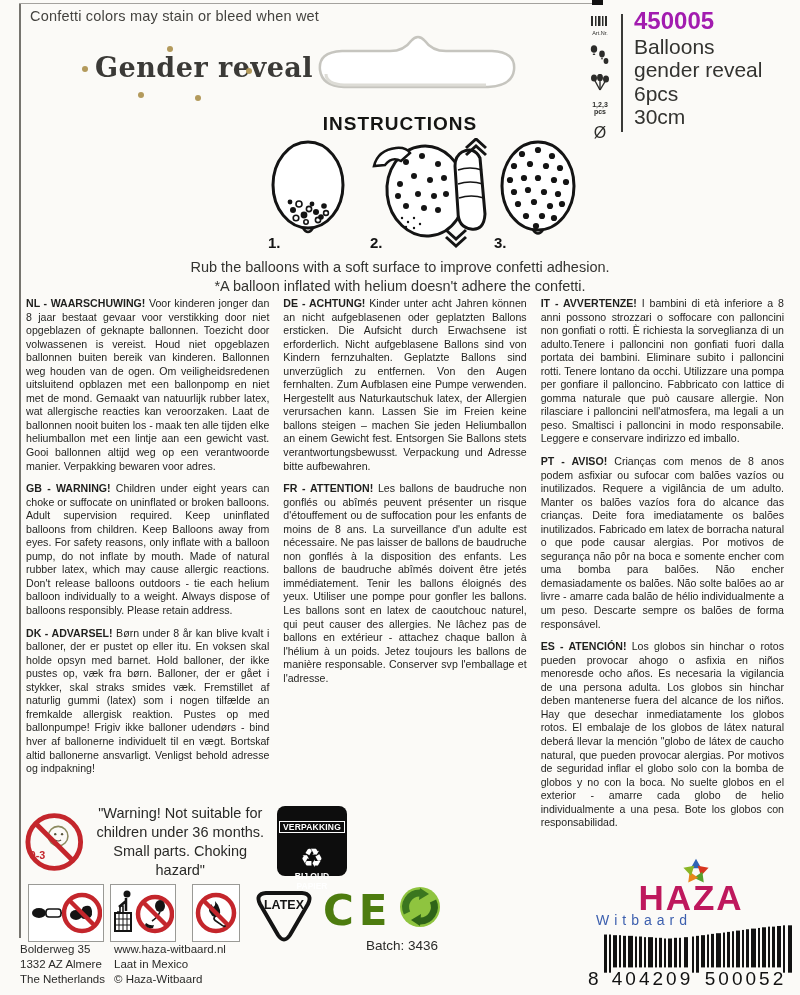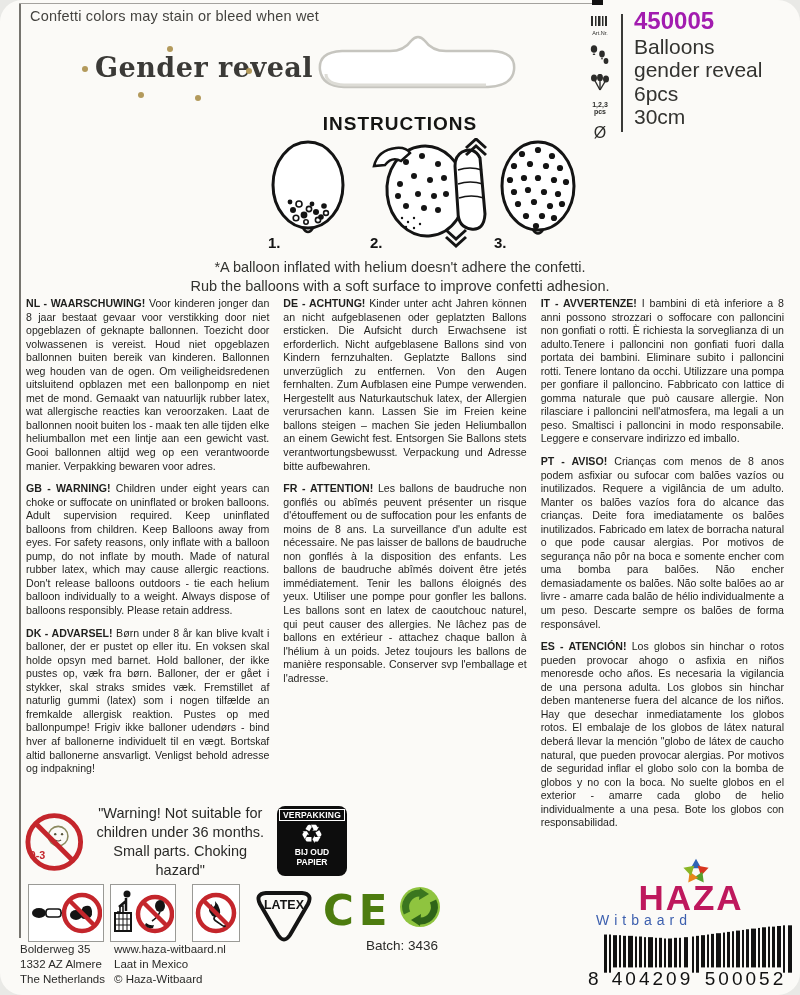--- a/index.html
+++ b/index.html
@@ -4,21 +4,20 @@
 <style>
   * { box-sizing: border-box; margin: 0; padding: 0; }
   html,body { background:#e9e9e6; }
   .page {
     position: relative;
     width: 800px; height: 995px;
     background: #fbfaf7;
     font-family: "Liberation Sans", sans-serif;
     color: #222;
     overflow: hidden;
-    border-radius: 22px;
   }
   .abs { position: absolute; }
 
   
   .edge-left { left:19px; top:4px; width:1.5px; height:934px; background:#55524c; opacity:.8; }
   .edge-top  { left:19px; top:3px; width:576px; height:1px; background:#6b6862; opacity:.6; }
   .corner-dash { left:592px; top:0; width:11px; height:5px; background:#111; }
 
   .top-note { left:30px; top:8px; font-size:14.5px; color:#44433f; letter-spacing:.2px; }
 
@@ -46,21 +45,21 @@
   .warnings { left:26px; top:297px; width:758px; display:flex; gap:14px; }
   .wcol { width:246px; }
   .wcol p { font-size:10.6px; line-height:1.28; text-align:justify; margin-bottom:9px; color:#1f1f1d; }
   .whead { font-weight:bold; }
 
   
   .age-row { left:24px; top:804px; width:248px; display:flex; align-items:center; gap:4px; }
   .age-text { font-size:14.5px; text-align:center; line-height:1.32; color:#2a2a28; width:188px; }
 
   .verpakking { left:277px; top:806px; width:70px; height:70px; background:#0d0d0d; border-radius:8px; color:#fff; text-align:center; padding-top:3px; }
-  .verpakking .vtitle { font-size:8.5px; font-weight:bold; border:1px solid #fff; margin:0 2px; letter-spacing:.2px; }
+  .verpakking .vtitle { font-size:8.5px; font-weight:bold; border:1px solid #fff; margin:12px 2px; letter-spacing:.2px; }
   .verpakking .vrecycle { font-size:26px; line-height:1.05; }
   .verpakking .vline { font-size:8.5px; font-weight:bold; line-height:1.1; }
 
   .iconbox { border:1px solid #9a9a96; background:#fff; height:58px; display:flex; align-items:center; justify-content:center; }
   .box1 { left:28px; top:884px; width:76px; }
   .box2 { left:110px; top:884px; width:66px; }
   .box3 { left:192px; top:884px; width:48px; }
   .latex { left:252px; top:882px; }
   .ce { left:323px; top:886px; font-size:42px; font-weight:bold; color:#4d7c0f; letter-spacing:5px; font-family:"DejaVu Sans",sans-serif; }
   .greendot { left:399px; top:886px; }
@@ -238,22 +237,22 @@
           <circle cx="70" cy="66" r="3.1"></circle>
           <circle cx="34" cy="78" r="3.1"></circle>
           <circle cx="50" cy="78" r="3.1"></circle>
           <circle cx="62" cy="80" r="3.1"></circle>
           <circle cx="44" cy="88" r="3.1"></circle>
       </g>
       <text x="2" y="110" font-size="15" font-weight="bold" fill="#141414">3.</text>
     </g>
   </svg>
   <div class="abs instr-note">
+    <div>Rub the balloons with a soft surface to improve confetti adhesion.</div>
     <div>*A balloon inflated with helium doesn't adhere the confetti.</div>
-    <div>Rub the balloons with a soft surface to improve confetti adhesion.</div>
   </div>
 
   <div class="abs warnings">
     <div class="wcol">
       <p><strong class="whead">NL - WAARSCHUWING!</strong><span> Voor kinderen jonger dan 8 jaar bestaat gevaar voor verstikking door niet opgeblazen of geknapte ballonnen. Toezicht door volwassenen is vereist. Houd niet opgeblazen ballonnen buiten bereik van kinderen. Ballonnen weg houden van de ogen. Om veiligheidsredenen uitsluitend opblazen met een ballonpomp en niet met de mond. Gemaakt van natuurlijk rubber latex, wat allergische reacties kan veroorzaken. Laat de ballonnen nooit buiten los - maak ten alle tijden elke heliumballon met een lintje aan een gewicht vast. Gooi ballonnen altijd weg op een verantwoorde manier. Verpakking bewaren voor adres.</span></p>
       <p><strong class="whead">GB - WARNING!</strong><span> Children under eight years can choke or suffocate on uninflated or broken balloons. Adult supervision required. Keep uninflated balloons from children. Keep Balloons away from eyes. For safety reasons, only inflate with a balloon pump, do not inflate by mouth. Made of natural rubber latex, which may cause allergic reactions. Don't release balloons outdoors - tie each helium balloon individually to a weight. Always dispose of balloons responsibly. Please retain address.</span></p>
       <p><strong class="whead">DK - ADVARSEL!</strong><span> Børn under 8 år kan blive kvalt i balloner, der er pustet op eller itu. En voksen skal holde opsyn med barnet. Hold balloner, der ikke pustes op, væk fra børn. Balloner, der er gået i stykker, skal straks smides væk. Fremstillet af naturlig gummi (latex) som i nogen tilfælde an fremkalde allergisk reaktion. Pustes op med ballonpumpe! Frigiv ikke balloner udendørs - bind hver af ballonerne individuelt til en vægt. Bortskaf altid ballonerne ansvarligt. Venligst behold adresse og indpakning!</span></p>
     </div>
     <div class="wcol">
       <p><strong class="whead">DE - ACHTUNG!</strong><span> Kinder unter acht Jahren können an nicht aufgeblasenen oder geplatzten Ballons ersticken. Die Aufsicht durch Erwachsene ist erforderlich. Nicht aufgeblasene Ballons sind von Kindern fernzuhalten. Geplatzte Ballons sind unverzüglich zu entfernen. Von den Augen fernhalten. Zum Aufblasen eine Pumpe verwenden. Hergestellt aus Naturkautschuk latex, der Allergien verursachen kann. Lassen Sie im Freien keine ballons steigen – machen Sie jeden Heliumballon an einem Gewicht fest. Entsorgen Sie Ballons stets verantwortungsbewusst. Verpackung und Adresse bitte aufbewahren.</span></p>

